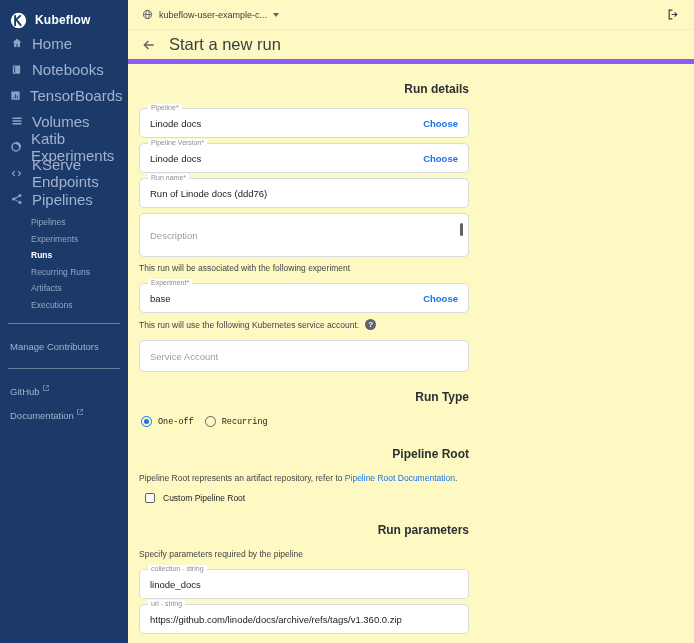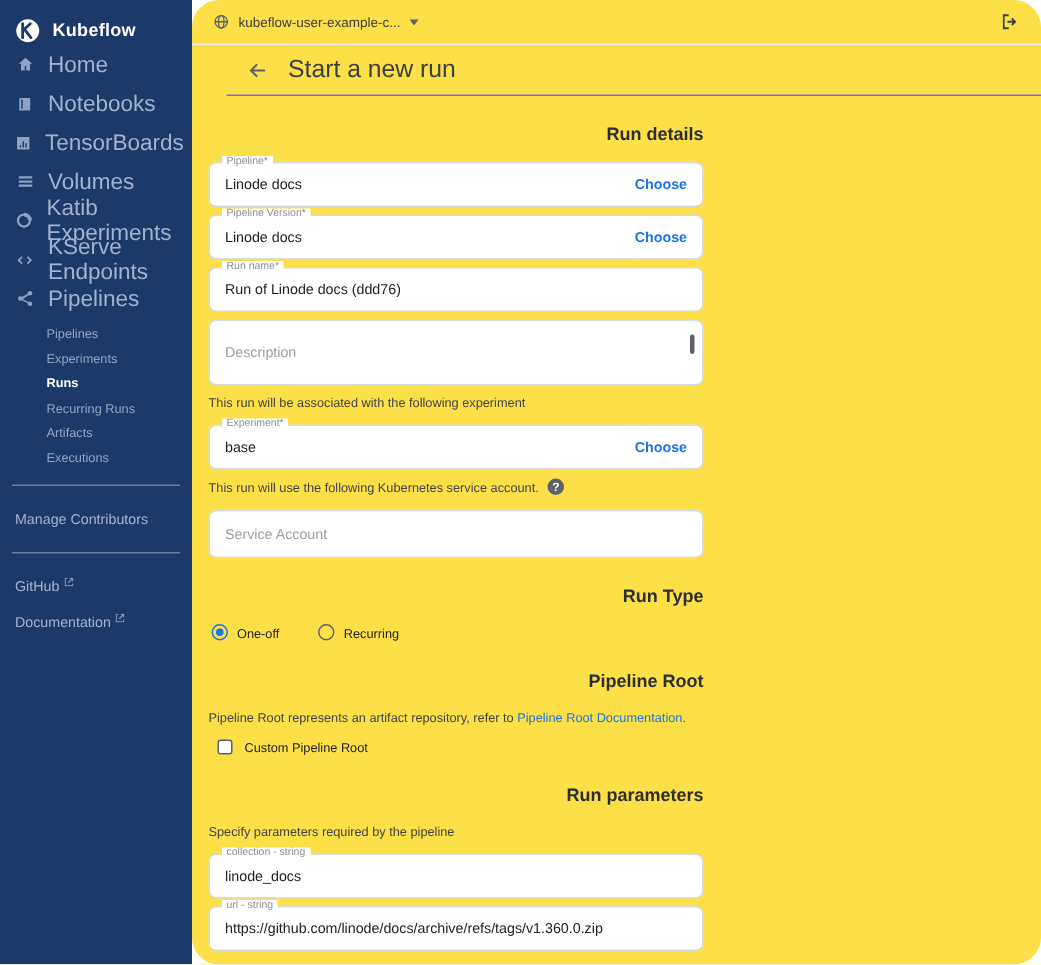--- a/index.html
+++ b/index.html
@@ -14,48 +14,48 @@
   .nav-item { display:flex; align-items:center; gap:9px; height:26px; padding:0 10px; font-size:15px; cursor:pointer; }
   .nav-item .nicon { width:13px; height:13px; display:flex; align-items:center; justify-content:center; color:#8fa2c4; }
   .subnav { margin:2px 0 0 0; }
   .sub-item { padding:0 10px 0 31px; height:16.5px; display:flex; align-items:center; font-size:8.5px; color:#93a4c3; cursor:pointer; }
   .sub-item.active { color:#ffffff; font-weight:bold; }
   .side-divider { border:none; border-top:1px solid rgba(255,255,255,.35); margin:10px 8px; }
   .side-link { padding:0 10px; height:24px; display:flex; align-items:center; gap:3px; font-size:9.5px; cursor:pointer; }
   .ext-icon { width:6px; height:6px; margin-top:-6px; opacity:.8; }
 
   
-  .main { flex:1; display:flex; flex-direction:column; background:#fde047; overflow:hidden;border-radius:18px; }
+  .main { flex:1; display:flex; flex-direction:column; background:#fef9c3; overflow:hidden; }
   .topbar { height:30px; min-height:30px; display:flex; align-items:center; padding:0 14px; border-bottom:1px solid #e8eaed; }
   .ns-select { display:flex; align-items:center; gap:6px; cursor:pointer; }
   .ns-label { font-size:9px; color:#3c4043; }
   .caret { width:0; height:0; border-left:3.5px solid transparent; border-right:3.5px solid transparent; border-top:4px solid #5f6368; }
   .topbar-spacer { flex:1; }
   .logout-btn { cursor:pointer; display:flex; align-items:center; }
 
-  .page-header { height:34px; min-height:34px; display:flex; align-items:center; padding:0 14px; border-bottom:1px solid #8b5cf6;margin-left:23px; }
+  .page-header { height:34px; min-height:34px; display:flex; align-items:center; padding:0 14px; border-bottom:5px solid #8b5cf6; }
   .back-btn { cursor:pointer; display:flex; align-items:center; margin-right:13px; }
   .page-title { font-size:16.5px; color:#3c4043; }
 
   .content { padding:10px 0 0 11px; }
   .col { width:330px; }
   h2.section { font-size:12px; font-weight:bold; color:#2b2f33; margin:8px 0 12px 0;text-align:right; }
   .note { font-size:8.5px; color:#404448; margin:6px 0 10px 0; display:flex; align-items:center; gap:6px; }
 
   .field { position:relative; border:1px solid #d7dade; border-radius:5px; height:30px; display:flex; align-items:center; padding:0 10px; margin-bottom:5px; background:#fff; cursor:text; }
   .field-label { position:absolute; top:-5px; left:8px; background:#fff; padding:0 3px; font-size:7px; color:#8a8f94; line-height:1; }
   .field-value { flex:1; font-size:9.5px; color:#202124; white-space:nowrap; overflow:hidden; }
   .field-value.placeholder { color:#9aa0a6; }
   .choose-btn { color:#1a73e8; font-weight:bold; font-size:9.5px; cursor:pointer; margin-left:8px; }
   .field.tall { height:44px; }
   .resize-handle { position:absolute; right:5px; top:9px; width:3px; height:13px; background:#5f6368; border-radius:2px; cursor:ns-resize; }
 
   .help-icon { width:11px; height:11px; border-radius:50%; background:#5f6368; color:#fff; font-size:8px; font-weight:bold; display:flex; align-items:center; justify-content:center; cursor:pointer; }
 
-  .radio-row { display:flex; align-items:center; gap:26px; margin:4px 0 6px 2px; }
+  .radio-row { display:flex; align-items:center; gap:11px; margin:4px 0 6px 2px;font-family:Liberation Mono, monospace; }
   .radio-opt { display:flex; align-items:center; gap:6px; cursor:pointer; font-size:8.5px; color:#202124; }
   .radio { width:11px; height:11px; border-radius:50%; border:1.5px solid #5f6368; position:relative; }
   .radio.selected { border-color:#1a73e8; }
   .radio.selected::after { content:""; position:absolute; left:1.5px; top:1.5px; width:5px; height:5px; border-radius:50%; background:#1a73e8; }
 
   .para { font-size:8.5px; color:#404448; margin:4px 0 10px 0; }
   .link { color:#1a73e8; cursor:pointer; }
   .check-row { display:flex; align-items:center; gap:8px; margin:4px 0 6px 6px; cursor:pointer; }
   .checkbox { width:10px; height:10px; border:1.5px solid #5f6368; border-radius:2px; background:#fff; }
   .check-label { font-size:8.5px; color:#202124; }

